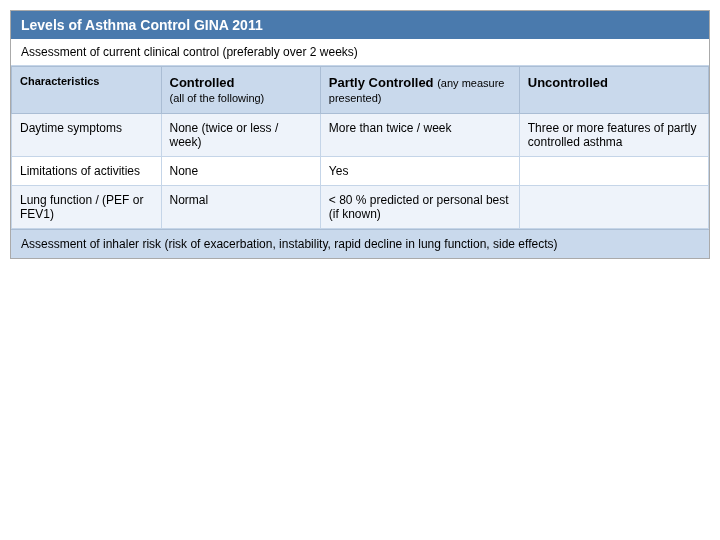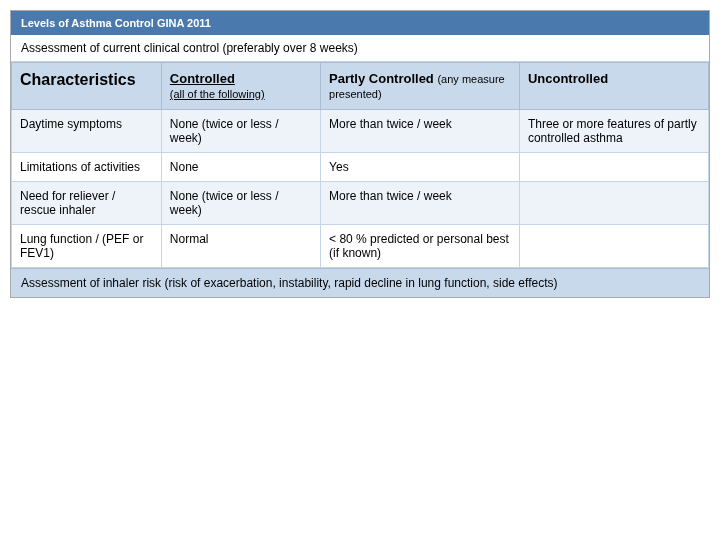--- a/index.html
+++ b/index.html
@@ -12,39 +12,39 @@
     }
     .outer {
       width: 700px;
       margin: 10px auto;
       border: 1px solid #aaa;
     }
     .title-row {
       background: #4a7aad;
       color: #fff;
       padding: 6px 10px;
-      font-size: 11px;
+      font-size: 14px;
       font-weight: bold;
     }
     .subtitle-row {
       background: #fff;
       padding: 6px 10px;
       font-size: 12px;
       border-bottom: 1px solid #c5d5e8;
     }
     table {
       width: 100%;
       border-collapse: collapse;
     }
     thead tr th {
       background: #c9d9ec;
       padding: 8px 8px;
       text-align: left;
       border: 1px solid #aabdd4;
-      font-size: 16px;
+      font-size: 11px;
       vertical-align: top;
     }
     thead tr th.controlled {
       font-size: 13px;
       font-weight: bold;
     }
     thead tr th.partly {
       font-size: 13px;
       font-weight: bold;
     }
@@ -76,33 +76,33 @@
       font-size: 12px;
       border-top: 1px solid #aabdd4;
     }
     .footer-row2 {
       background: #fff;
       padding: 7px 10px;
       font-size: 12px;
       border-top: 1px solid #c5d5e8;
     }
     .char-col { width: 150px; }
-    .ctrl-col { width: 160px; text-decoration: underline; }
+    .ctrl-col { width: 160px; }
     .partly-col { width: 200px; }
     .unctrl-col { width: 190px; }
   </style>
 </head>
 <body>
 
 <div class="outer">
   <div class="title-row">
     <span>Levels of Asthma Control GINA 2011</span>
   </div>
   <div class="subtitle-row">
-    <span>Assessment of current clinical control (preferably over 8 weeks)</span>
+    <span>Assessment of current clinical control (preferably over 2 weeks)</span>
   </div>
   <table>
     <thead>
       <tr>
         <th class="char-col">
           <span>Characteristics</span>
         </th>
         <th class="ctrl-col controlled">
           <span>Controlled</span>
           <span class="sub"><br><span>(all of the following)</span></span>
@@ -123,26 +123,20 @@
           <td>More than twice / week</td>
           <td>Three or more features of partly controlled asthma</td>
         </tr>
         <tr>
           <td>Limitations of activities</td>
           <td>None</td>
           <td>Yes</td>
           <td rowspan=""></td>
         </tr>
         <tr>
-          <td>Need for reliever / rescue inhaler</td>
-          <td>None (twice or less / week)</td>
-          <td>More than twice / week</td>
-          <td rowspan=""></td>
-        </tr>
-        <tr>
           <td>Lung function / (PEF or FEV1)</td>
           <td>Normal</td>
           <td>&lt; 80 % predicted or personal best (if known)</td>
           <td rowspan=""></td>
         </tr>
       </tbody>
   </table>
   <div class="footer-row">
     <span>Assessment of inhaler risk (risk of exacerbation, instability, rapid decline in lung function, side effects)</span>
   </div>

